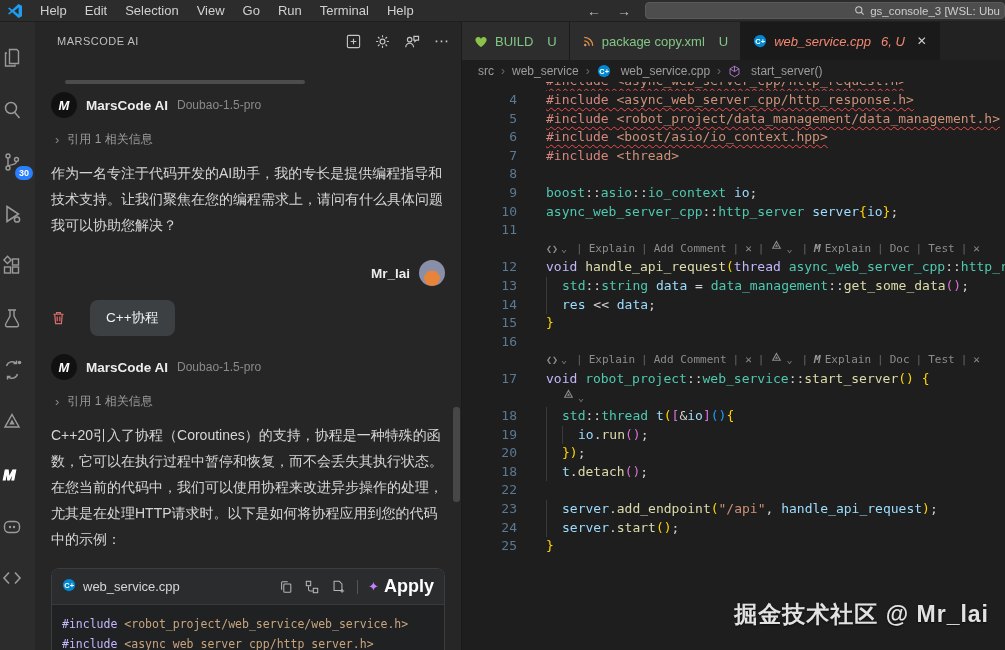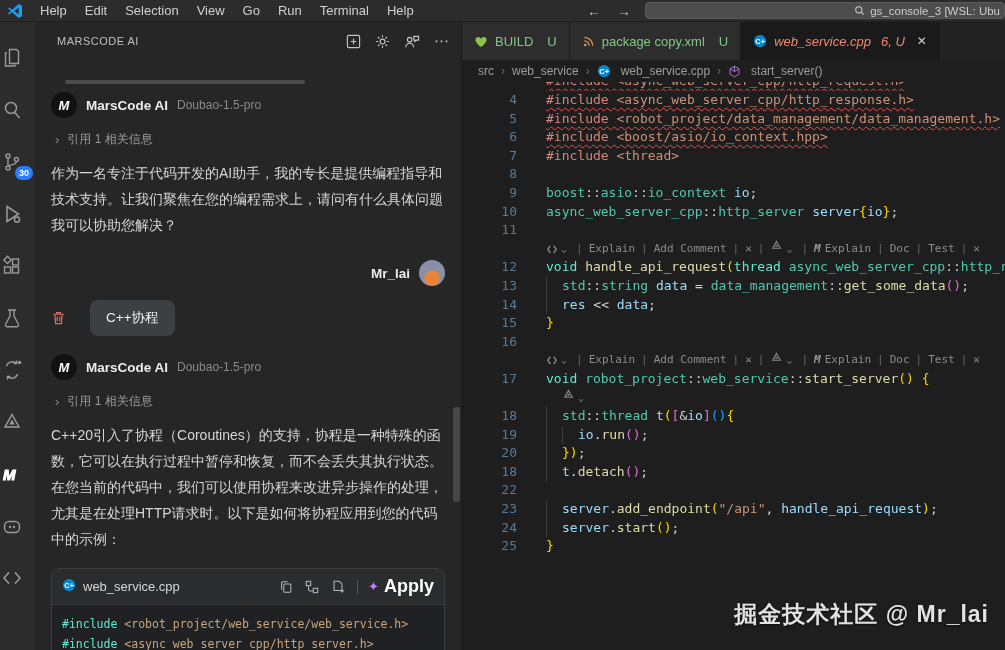--- a/index.html
+++ b/index.html
@@ -111,21 +111,21 @@
   .code-content { margin-left:29px; display:flex; }
   .guide { display:inline-block; width:16px; border-left:1px solid #3a3a3a; height:18.6px; }
   .lens { color:#8c8c8c; font-size:11px; }
   .lens .code-content { align-items:center; }
   .lens a { color:#8c8c8c; text-decoration:none; cursor:pointer; }
   .cl-sep { margin:0 6px; color:#666; }
   .cl-ic { color:#8c8c8c; margin-right:3px; font-size:10px; }
   .cl-m { font-weight:bold; font-style:italic; margin-right:4px; color:#9a9a9a; }
   .widget-row .code-content { align-items:center; }
 
-  .tk-pp { color:#d6867c; } .tk-inc { color:#ce9178; } .tk-kw { color:#5eead4; }
+  .tk-pp { color:#d6867c; } .tk-inc { color:#ce9178; } .tk-kw { color:#c4b5fd; }
   .tk-type { color:#4ec9b0; } .tk-fn { color:#dcdcaa; } .tk-var { color:#9cdcfe; }
   .tk-op { color:#d4d4d4; } .tk-p1 { color:#ffd700; } .tk-p2 { color:#da70d6; }
   .tk-p3 { color:#179fff; } .tk-str { color:#ce9178; } .tk-inc2 { color:#c8a57e; }
   .sq { text-decoration-line:underline; text-decoration-style:wavy;
     text-decoration-color:#f14c4c; text-decoration-thickness:1px; text-underline-offset:3px; }
 
   .watermark { position:absolute; right:16px; bottom:20px; color:#e2e2e2; font-size:23px;
     font-weight:bold; letter-spacing:1px; text-shadow:0 1px 2px rgba(0,0,0,.6); }
 </style>
 </head>

